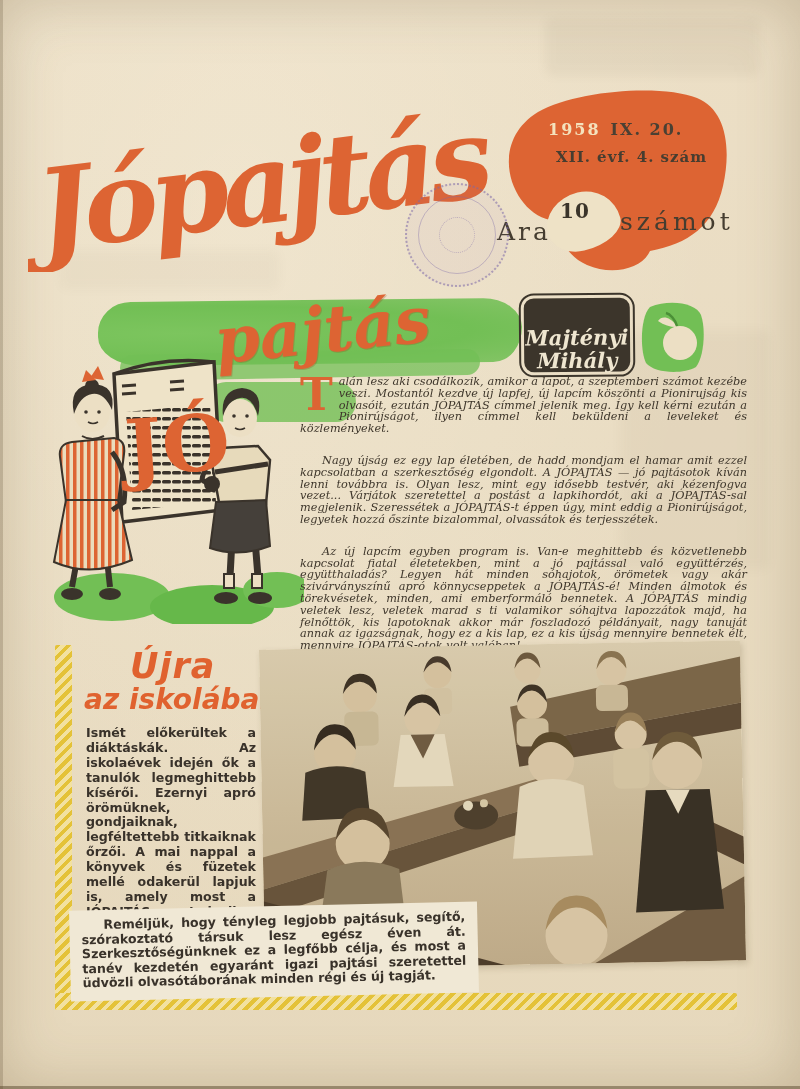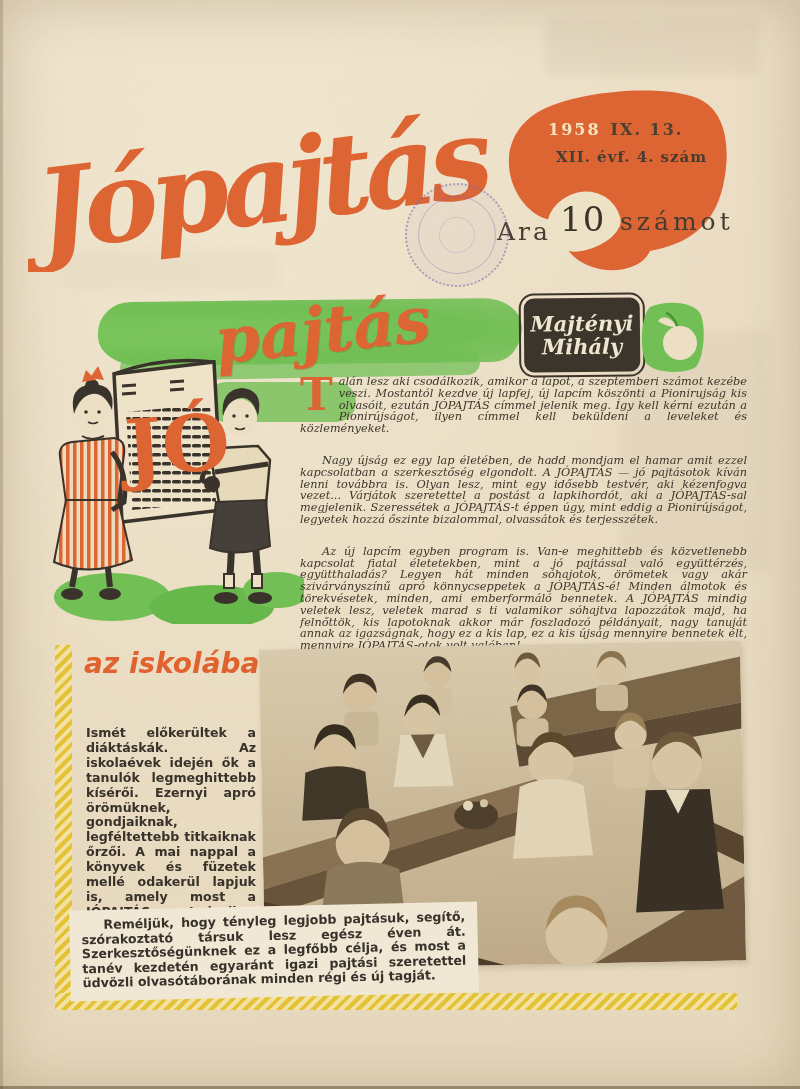--- a/index.html
+++ b/index.html
@@ -22,42 +22,42 @@
   .masthead text{
     font-family:"DejaVu Serif", serif; font-style:italic; font-weight:bold;
     fill:#dd6433; letter-spacing:-7px;
   }
   .issue-blob{position:absolute; left:492px; top:84px; width:240px; height:190px;}
   .issue-line1{position:absolute; left:548px; top:120px; font-weight:bold; font-size:16px; letter-spacing:2px; color:#4a4033; white-space:nowrap;}
   .issue-line1 .yr{color:#f4e2bd; margin-right:10px;text-align:center;}
   .issue-line2{position:absolute; left:556px; top:148px; font-weight:bold; font-size:15px; letter-spacing:1px; color:#473d30; white-space:nowrap;}
   .price-hole{position:absolute; left:546px; top:192px; width:74px; height:58px; background:#eee2c6; border-radius:52% 48% 58% 42%/55% 60% 40% 45%; transform:rotate(-14deg);}
   .price-label{position:absolute; left:497px; top:217px; font-size:25px; letter-spacing:3px; color:#453d30;}
-  .price-amount{position:absolute; left:560px; top:199px; font-size:34px; font-weight:normal; color:#3a342a; letter-spacing:1px;}
+  .price-amount{position:absolute; left:560px; top:199px; font-size:20px; font-weight:bold; color:#3a342a; letter-spacing:1px;}
   .price-currency{position:absolute; left:620px; top:207px; font-size:25px; letter-spacing:4px; color:#453d30;}
 
   
   .stamp{position:absolute; left:405px; top:183px; width:100px; height:100px; border-radius:50%;
     border:2px dotted rgba(124,105,168,.55); background:rgba(145,125,185,.06);}
   .stamp .inner{position:absolute; inset:11px; border-radius:50%; border:1.5px solid rgba(124,105,168,.38);}
   .stamp .core{position:absolute; inset:32px; border-radius:50%; border:1px dotted rgba(124,105,168,.4);}
 
   
   .band{position:absolute; left:98px; top:300px; width:424px; height:64px; background:
       radial-gradient(ellipse at 20% 50%, #7cc55e 0%, #72bf55 60%, rgba(114,191,85,.85) 100%);
     border-radius:34px 40px 30px 44px/32px 30px 36px 30px; transform:rotate(-.6deg);}
   .band2{position:absolute; left:120px; top:352px; width:360px; height:26px; background:rgba(114,191,85,.75); border-radius:14px; transform:rotate(-1deg);}
   .band3{position:absolute; left:206px; top:382px; width:150px; height:40px; background:rgba(114,191,85,.8); border-radius:20px;}
   .pajtas-script{position:absolute; left:214px; top:288px; width:300px;
     font-family:"DejaVu Serif", serif; font-style:italic; font-weight:bold;
     font-size:64px; color:#dd6433; transform:rotate(-6deg); letter-spacing:0px;
     text-shadow:1px 1px 0 rgba(150,60,20,.25);}
-  .author-box{position:absolute; left:524px; top:298px; width:116px; height:74px; background:#3c352b;
+  .author-box{position:absolute; left:524px; top:298px; width:106px; height:74px; background:#3c352b;
     border-radius:10px; outline:2px solid #3c352b; outline-offset:3px;
-    display:flex; flex-direction:column; align-items:center; justify-content:center;
+    display:flex; flex-direction:column; align-items:center; justify-content:flex-end;
     color:#efe6d0; font-style:italic; font-weight:bold; font-size:21px; line-height:1.1;
     transform:rotate(-.5deg);}
   .apple-blob{position:absolute; left:640px; top:301px; width:64px; height:72px;}
 
   
   .kids{position:absolute; left:52px; top:352px; width:252px; height:272px;}
   .kids text{font-family:"DejaVu Serif", serif; font-weight:bold; fill:#dd6433;}
 
   
   .article{position:absolute; left:300px; top:376px; width:447px; text-align:justify;
@@ -98,21 +98,21 @@
   <svg class="masthead" viewBox="0 0 520 210">
     <text x="6" y="158" font-size="112" transform="rotate(-7 260 105)">Jópajtás</text>
   </svg>
 
   <div class="issue-blob">
     <svg viewBox="0 0 240 190" width="240" height="190">
       <path fill="#dd6433" d="M46,28 C85,6 170,0 205,14 C233,25 240,62 231,102 C222,142 196,160 158,167 C150,185 120,192 95,181 C72,171 70,152 58,136 C20,128 -6,60 46,28 Z"></path>
     </svg>
   </div>
   <div class="issue-line1">
-    <span class="yr">1958</span><span>IX. 13.</span>
+    <span class="yr">1958</span><span>IX. 20.</span>
   </div>
   <div class="issue-line2">XII. évf. 4. szám</div>
   <div class="price-hole"></div>
   <span class="price-label">Ara</span>
   <span class="price-amount">10</span>
   <span class="price-currency">számot</span>
 
   <div class="stamp">
     <div class="inner"></div>
     <div class="core"></div>
@@ -207,20 +207,21 @@
   <div class="article">
     <p><span class="dropcap">T</span><span>alán lesz aki csodálkozik, amikor a lapot, a szeptemberi számot kezébe veszi. Mostantól kezdve új lapfej, új lapcím köszönti a Pionirujság kis olvasóit, ezután JÓPAJTÁS címmel jelenik meg. Így kell kérni ezután a Pionirújságot, ilyen címmel kell beküldeni a leveleket és közleményeket.</span></p>
     <p class="indent">Nagy újság ez egy lap életében, de hadd mondjam el hamar amit ezzel kapcsolatban a szerkesztőség elgondolt. A JÓPAJTÁS — jó pajtásotok kíván lenni továbbra is. Olyan lesz, mint egy idősebb testvér, aki kézenfogva vezet... Várjátok szeretettel a postást a lapkihordót, aki a JÓPAJTÁS-sal megjelenik. Szeressétek a JÓPAJTÁS-t éppen úgy, mint eddig a Pionirújságot, legyetek hozzá őszinte bizalommal, olvassátok és terjesszétek.</p>
     <p class="indent">Az új lapcím egyben program is. Van-e meghittebb és közvetlenebb kapcsolat fiatal életetekben, mint a jó pajtással való együttérzés, együtthaladás? Legyen hát minden sóhajotok, örömetek vagy akár szivárványszínű apró könnycseppetek a JÓPAJTÁS-é! Minden álmotok és törekvésetek, minden, ami emberformáló bennetek. A JÓPAJTÁS mindig veletek lesz, veletek marad s ti valamikor sóhajtva lapozzátok majd, ha felnőttök, kis lapotoknak akkor már foszladozó példányait, nagy tanuját annak az igazságnak, hogy ez a kis lap, ez a kis újság mennyire bennetek élt, mennyire JÓPAJTÁS-otok volt valóban!</p>
   </div>
 
   <div class="ybar-left"></div>
   <div class="ybar-bottom"></div>
 
   <div class="school-title">
+    <div class="t1">Újra</div>
     <div class="t2">az iskolában</div>
   </div>
 
   <div class="school-col">Ismét előkerültek a diáktáskák. Az iskolaévek idején ők a tanulók legmeghittebb kísérői. Ezernyi apró örömüknek, gondjaiknak, legféltettebb titkaiknak őrzői. A mai nappal a könyvek és füzetek mellé odakerül lapjuk is, amely most a JÓPAJTÁS nevet viseli.</div>
 
   <div class="photo-wrap">
     <svg viewBox="0 0 481 320" width="481" height="320">
       <defs>
         <linearGradient id="pbg" x1="0" y1="0" x2="0" y2="1">
           <stop offset="0" stop-color="#ddd0b2"></stop>

